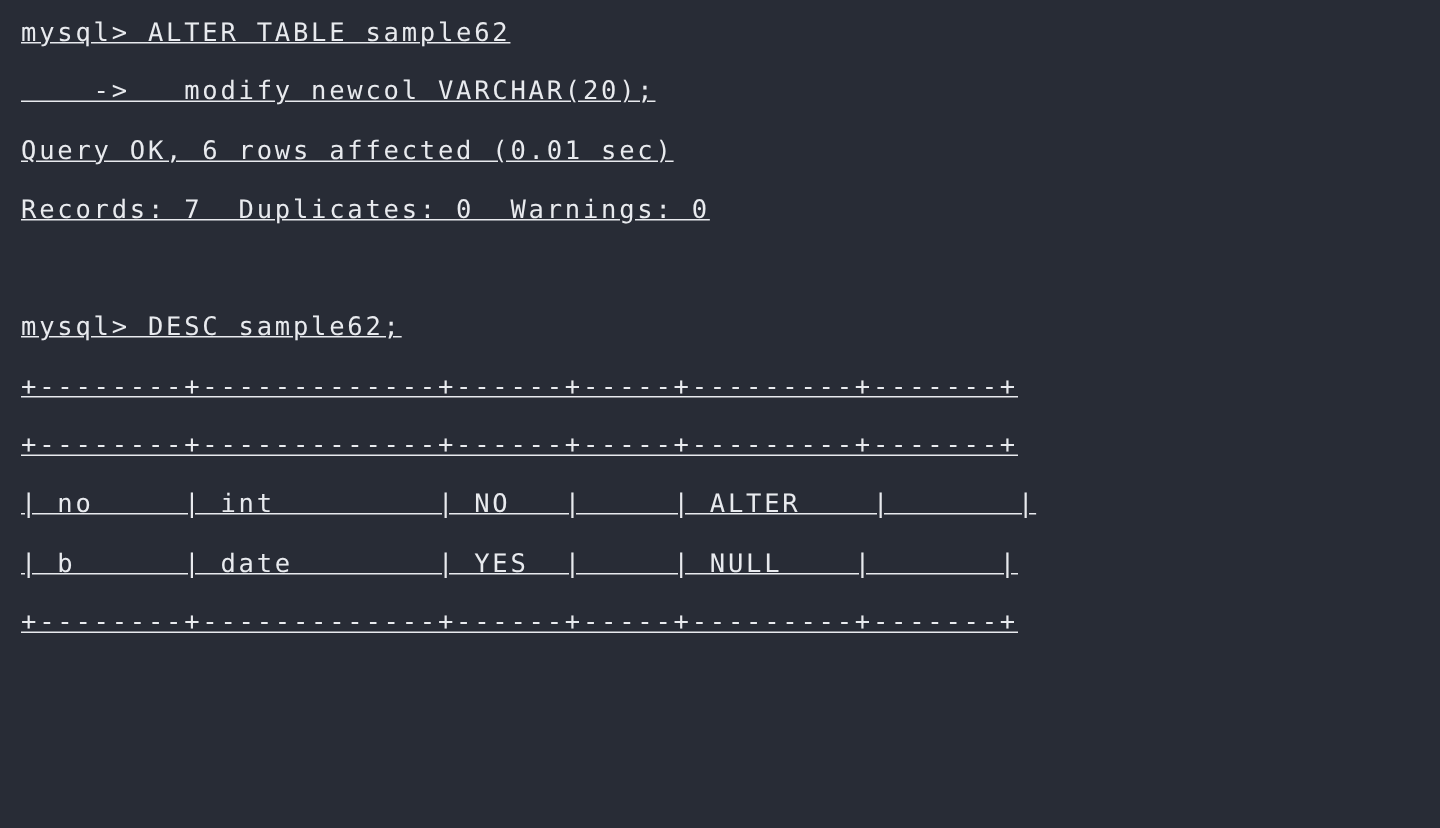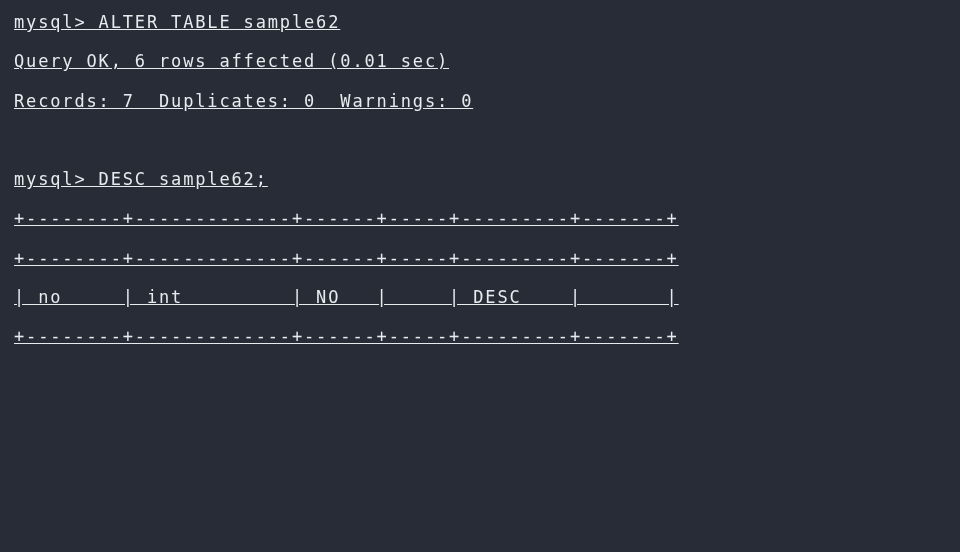--- a/index.html
+++ b/index.html
@@ -31,22 +31,24 @@
   }
   .line.blank {
     height: 39.3px;
   }
 </style>
 </head>
 <body>
 
 <div id="terminal">
   <div class="line">mysql&gt; ALTER TABLE sample62</div>
+  <div class="line">    -&gt;   modify newcol VARCHAR(20);</div>
   <div class="line">Query OK, 6 rows affected (0.01 sec)</div>
   <div class="line">Records: 7  Duplicates: 0  Warnings: 0</div>
   <div class="line blank"></div>
   <div class="line">mysql&gt; DESC sample62;</div>
   <div class="line">+--------+-------------+------+-----+---------+-------+</div>
   <div class="line">+--------+-------------+------+-----+---------+-------+</div>
-  <div class="line">| no     | int         | NO   |     | DESC    |       |</div>
+  <div class="line">| no     | int         | NO   |     | ALTER    |       |</div>
+  <div class="line">| b      | date        | YES  |     | NULL    |       |</div>
   <div class="line">+--------+-------------+------+-----+---------+-------+</div>
 
 </div>
 
 </body></html>

